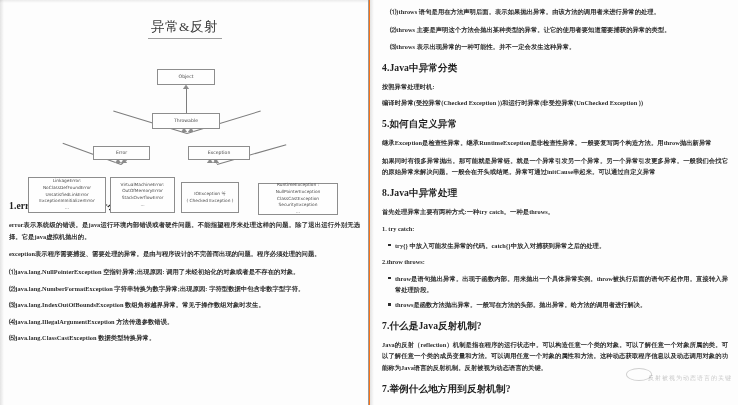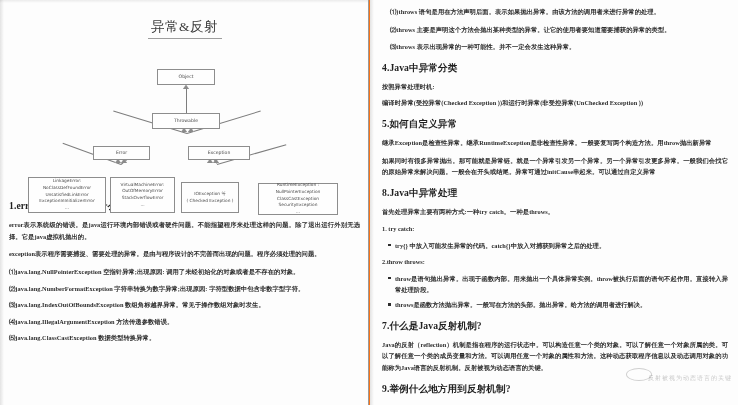--- a/index.html
+++ b/index.html
@@ -254,21 +254,21 @@
       </ul>
       <p class="sub">2.throw throws:</p>
       <ul class="bl">
         <li>throw是语句抛出异常。出现于函数内部。用来抛出一个具体异常实例。throw被执行后面的语句不起作用。直接转入异常处理阶段。</li>
         <li>throws是函数方法抛出异常。一般写在方法的头部。抛出异常。给方法的调用者进行解决。</li>
       </ul>
 
       <h2 class="q">7.什么是Java反射机制?</h2>
       <p class="t">Java的反射（reflection）机制是指在程序的运行状态中。可以构造任意一个类的对象。可以了解任意一个对象所属的类。可以了解任意一个类的成员变量和方法。可以调用任意一个对象的属性和方法。这种动态获取程序信息以及动态调用对象的功能称为Java语言的反射机制。反射被视为动态语言的关键。</p>
 
-      <h2 class="q">9.举例什么地方用到反射机制?</h2>
+      <h2 class="q">7.举例什么地方用到反射机制?</h2>
 
     </div>
 
     <div class="stamp"></div>
     <div class="watermark">反射被视为动态语言的关键</div>
   </div>
 
 </div>
 
 </body></html>

